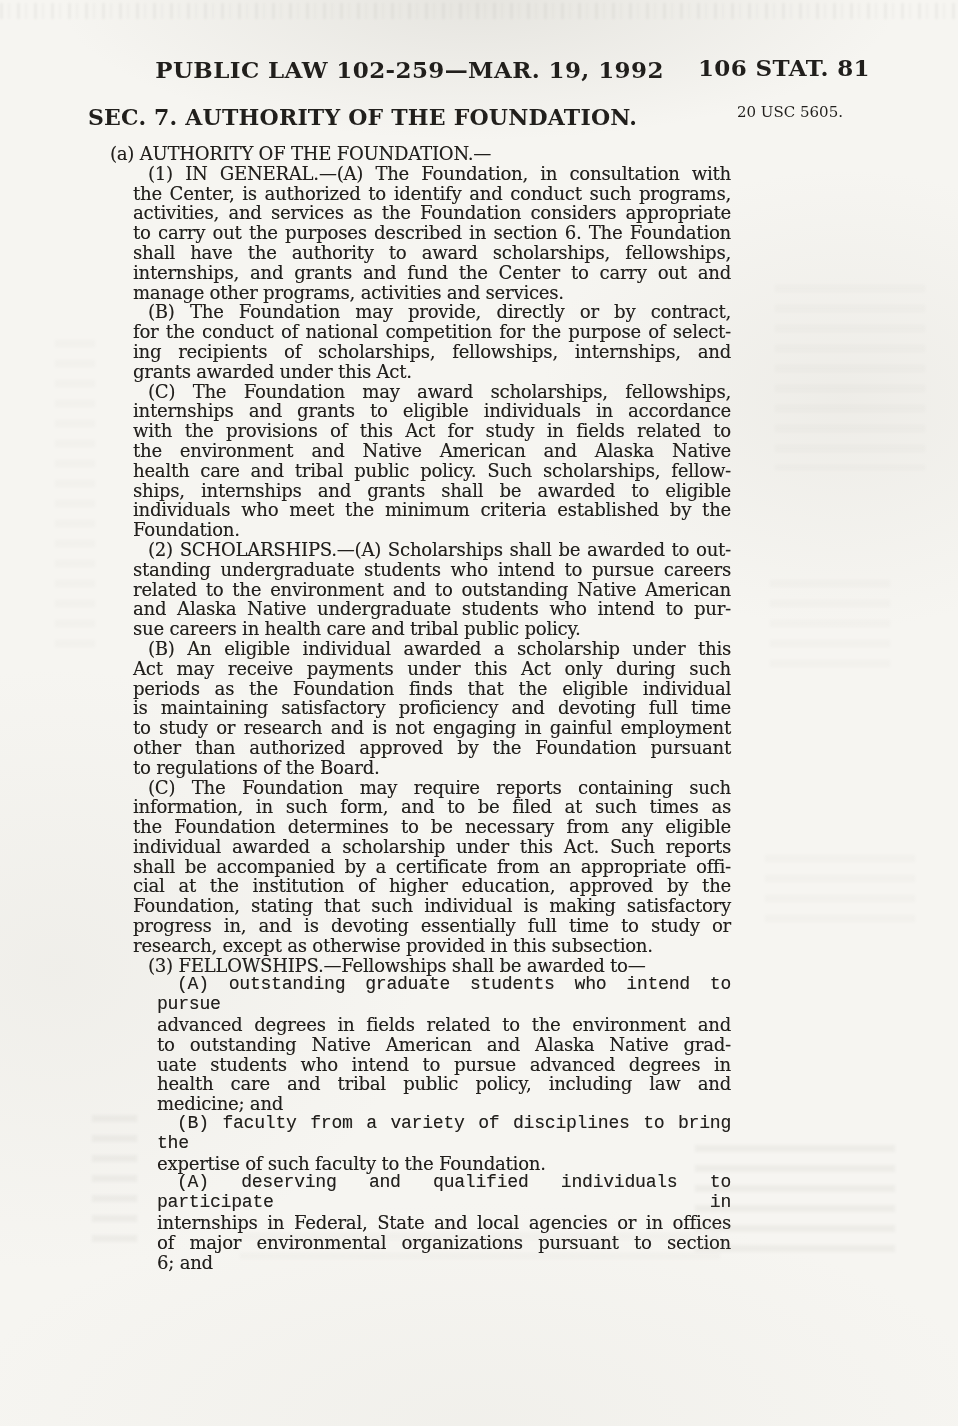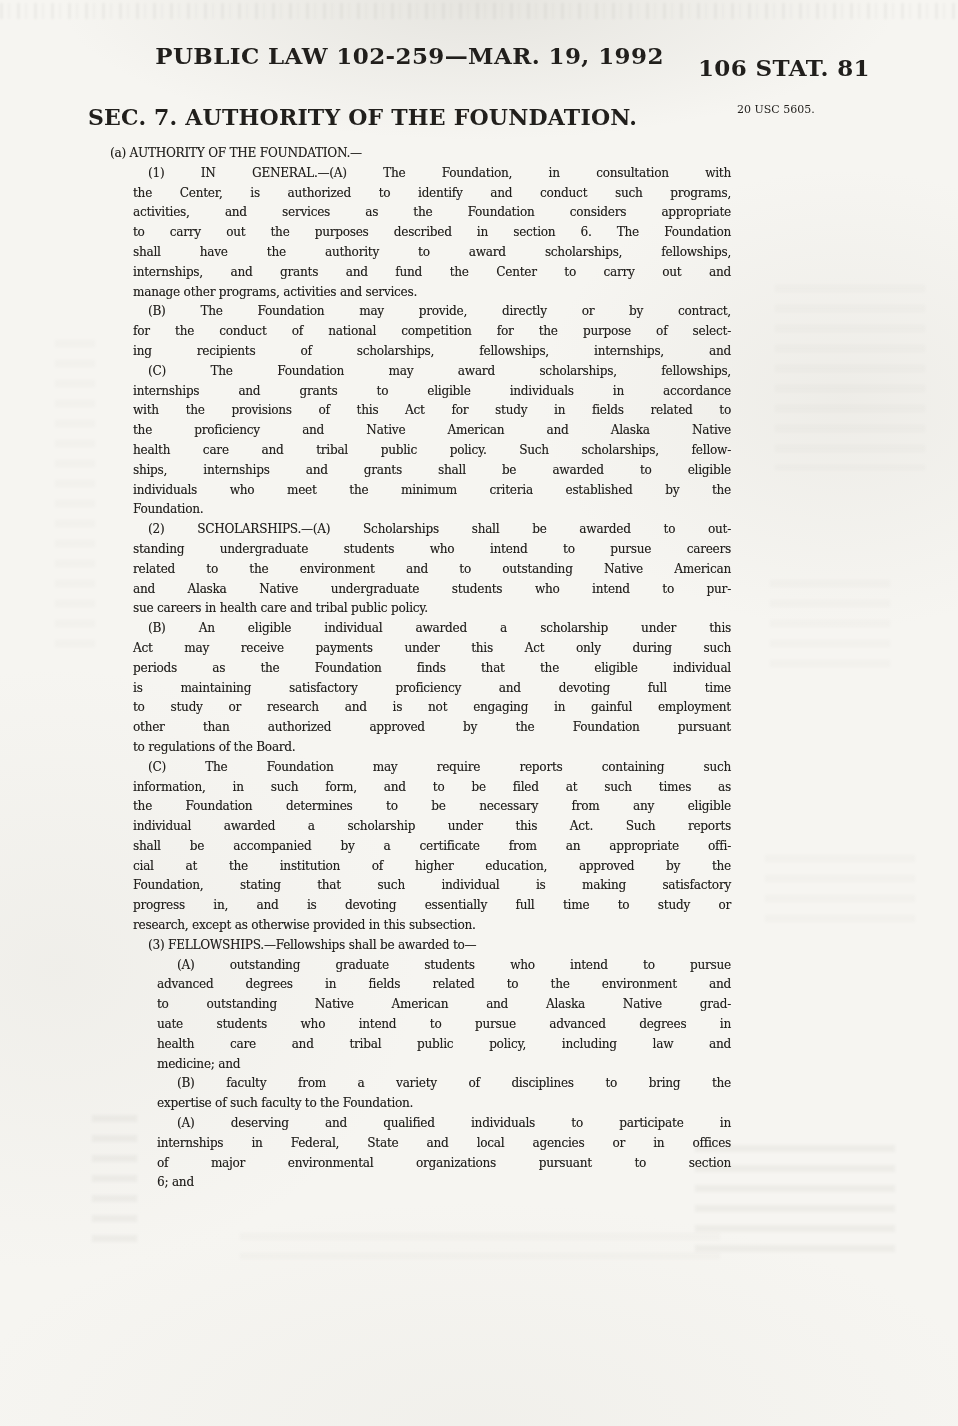--- a/index.html
+++ b/index.html
@@ -12,47 +12,47 @@
     background-image:
       radial-gradient(ellipse 600px 200px at 50% 0%, rgba(188,186,178,.28), transparent 70%),
       radial-gradient(ellipse 420px 320px at 88% 28%, rgba(203,201,193,.20), transparent 72%),
       radial-gradient(ellipse 500px 420px at 6% 68%, rgba(206,204,196,.16), transparent 72%),
       radial-gradient(ellipse 700px 300px at 50% 100%, rgba(210,208,200,.14), transparent 75%);
     font-family: "DejaVu Serif", "Liberation Serif", serif;
     color: #211f1c;
     overflow: hidden;
   }
   .hdr-title {
-    position: absolute; top: 42px; left: 88px; width: 643px;
+    position: absolute; top: 56px; left: 88px; width: 643px;
     text-align: center; font-size: 23px; font-weight: bold; letter-spacing: .4px;
   }
   .hdr-stat {
     position: absolute; top: 54px; right: 88px;
     font-size: 23px; font-weight: bold; letter-spacing: .4px;
   }
   .sec-heading {
     position: absolute; top: 104px; left: 88px;
     font-size: 22px; font-weight: bold; letter-spacing: .2px;
   }
   .margin-note {
     position: absolute; top: 103px; left: 737px;
-    font-size: 11px;
+    font-size: 15px;
   }
   .doc-body {
     position: absolute; top: 144px; left: 133px; width: 598px;
-    font-size: 12px; line-height: 19.8px; letter-spacing: -0.2px;
+    font-size: 18px; line-height: 19.8px; letter-spacing: -0.2px;
     text-shadow: 0.2px 0.2px 0.3px rgba(33,31,28,.45);
   }
   .sub-a { margin-left: -23px; }
   .para { margin: 0; }
   .para.lvl2 { margin-left: 24px; }
   .line { text-align: justify; text-align-last: justify; }
   .line.last { text-align-last: left; }
   .para.lvl1 > .line:first-child { text-indent: 15px; }
-  .para.lvl2 > .line:first-child { text-indent: 20px; }
+  .para.lvl2 > .line:first-child { text-indent: 20px; font-family: Liberation Mono, monospace; }
   
   .artifact { position: absolute; pointer-events: none; filter: blur(1.6px); }
   .speckle-top {
     top: 3px; left: 0; width: 958px; height: 16px;
     background: repeating-linear-gradient(90deg, rgba(120,118,112,.14) 0 3px, transparent 3px 8px, rgba(140,138,130,.10) 8px 10px, transparent 10px 17px);
     opacity: .55; filter: blur(1px);
   }
   .ghost {
     background: repeating-linear-gradient(180deg, rgba(152,150,142,.20) 0 7px, transparent 7px 20px);
     opacity: .45;
@@ -80,26 +80,27 @@
         <div class="line">activities, and services as the Foundation considers appropriate</div>
         <div class="line">to carry out the purposes described in section 6. The Foundation</div>
         <div class="line">shall have the authority to award scholarships, fellowships,</div>
         <div class="line">internships, and grants and fund the Center to carry out and</div>
         <div class="line last">manage other programs, activities and services.</div>
       </div>
     <div class="para lvl1">
         <div class="line">(B) The Foundation may provide, directly or by contract,</div>
         <div class="line">for the conduct of national competition for the purpose of select-</div>
         <div class="line">ing recipients of scholarships, fellowships, internships, and</div>
+        <div class="line last">grants awarded under this Act.</div>
       </div>
     <div class="para lvl1">
         <div class="line">(C) The Foundation may award scholarships, fellowships,</div>
         <div class="line">internships and grants to eligible individuals in accordance</div>
         <div class="line">with the provisions of this Act for study in fields related to</div>
-        <div class="line">the proficiency and Native American and Alaska Native</div>
+        <div class="line">the environment and Native American and Alaska Native</div>
         <div class="line">health care and tribal public policy. Such scholarships, fellow-</div>
         <div class="line">ships, internships and grants shall be awarded to eligible</div>
         <div class="line">individuals who meet the minimum criteria established by the</div>
         <div class="line last">Foundation.</div>
       </div>
     <div class="para lvl1">
         <div class="line">(2) SCHOLARSHIPS.—(A) Scholarships shall be awarded to out-</div>
         <div class="line">standing undergraduate students who intend to pursue careers</div>
         <div class="line">related to the environment and to outstanding Native American</div>
         <div class="line">and Alaska Native undergraduate students who intend to pur-</div>

